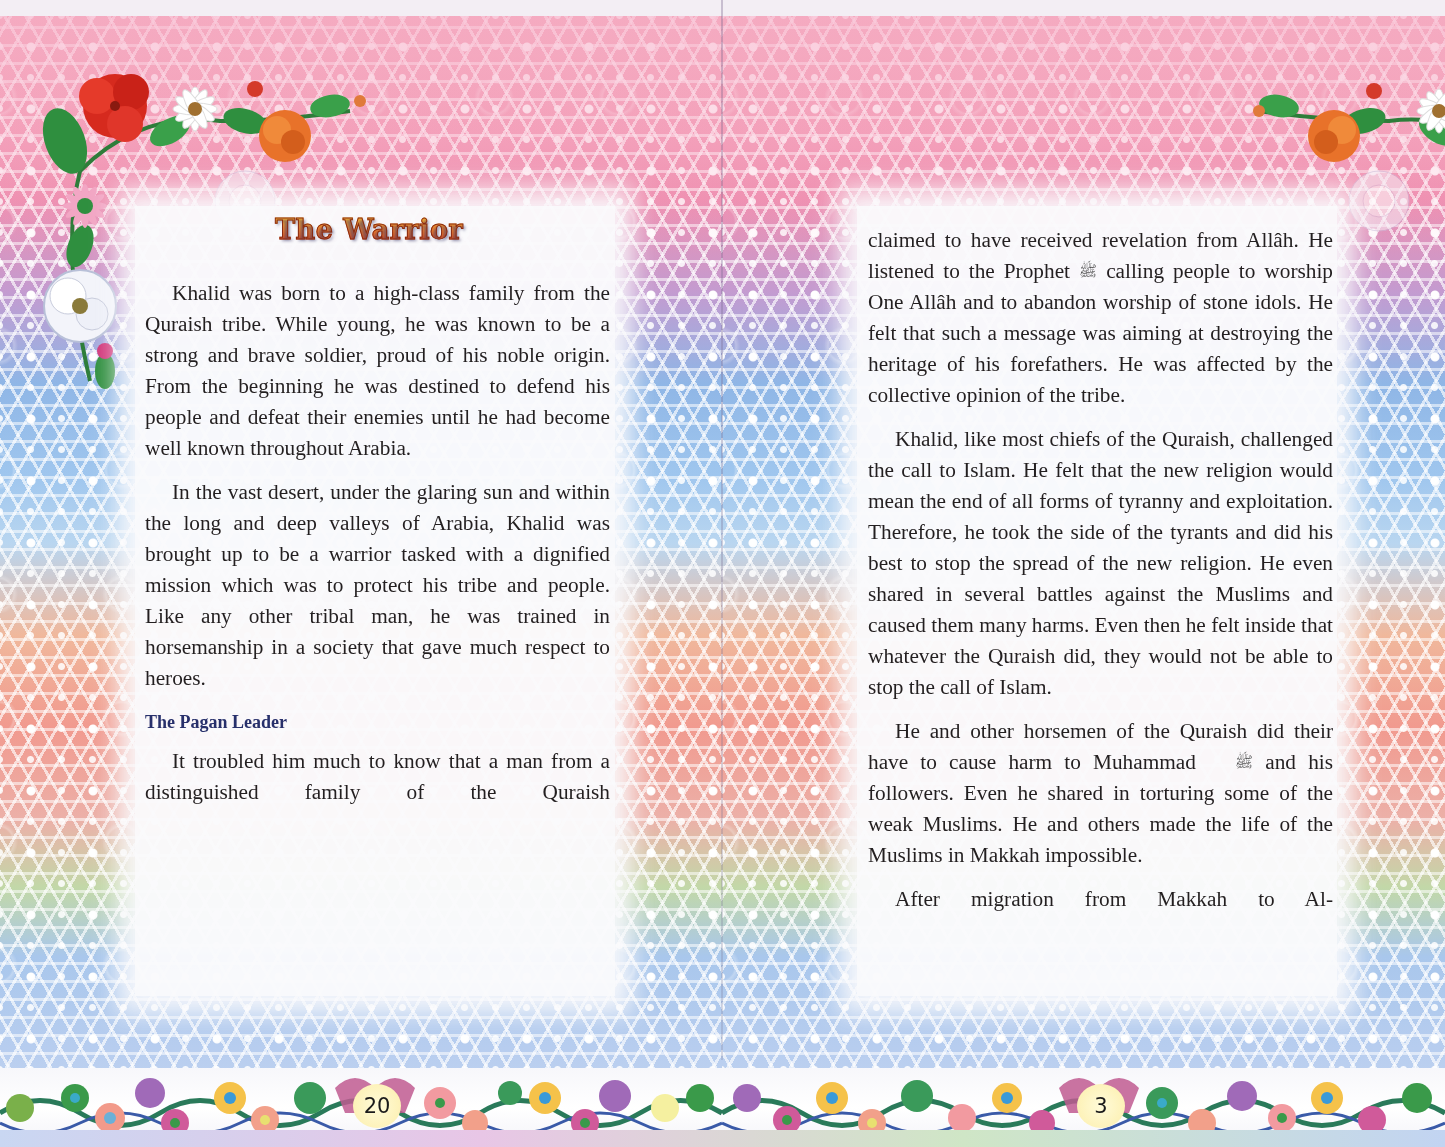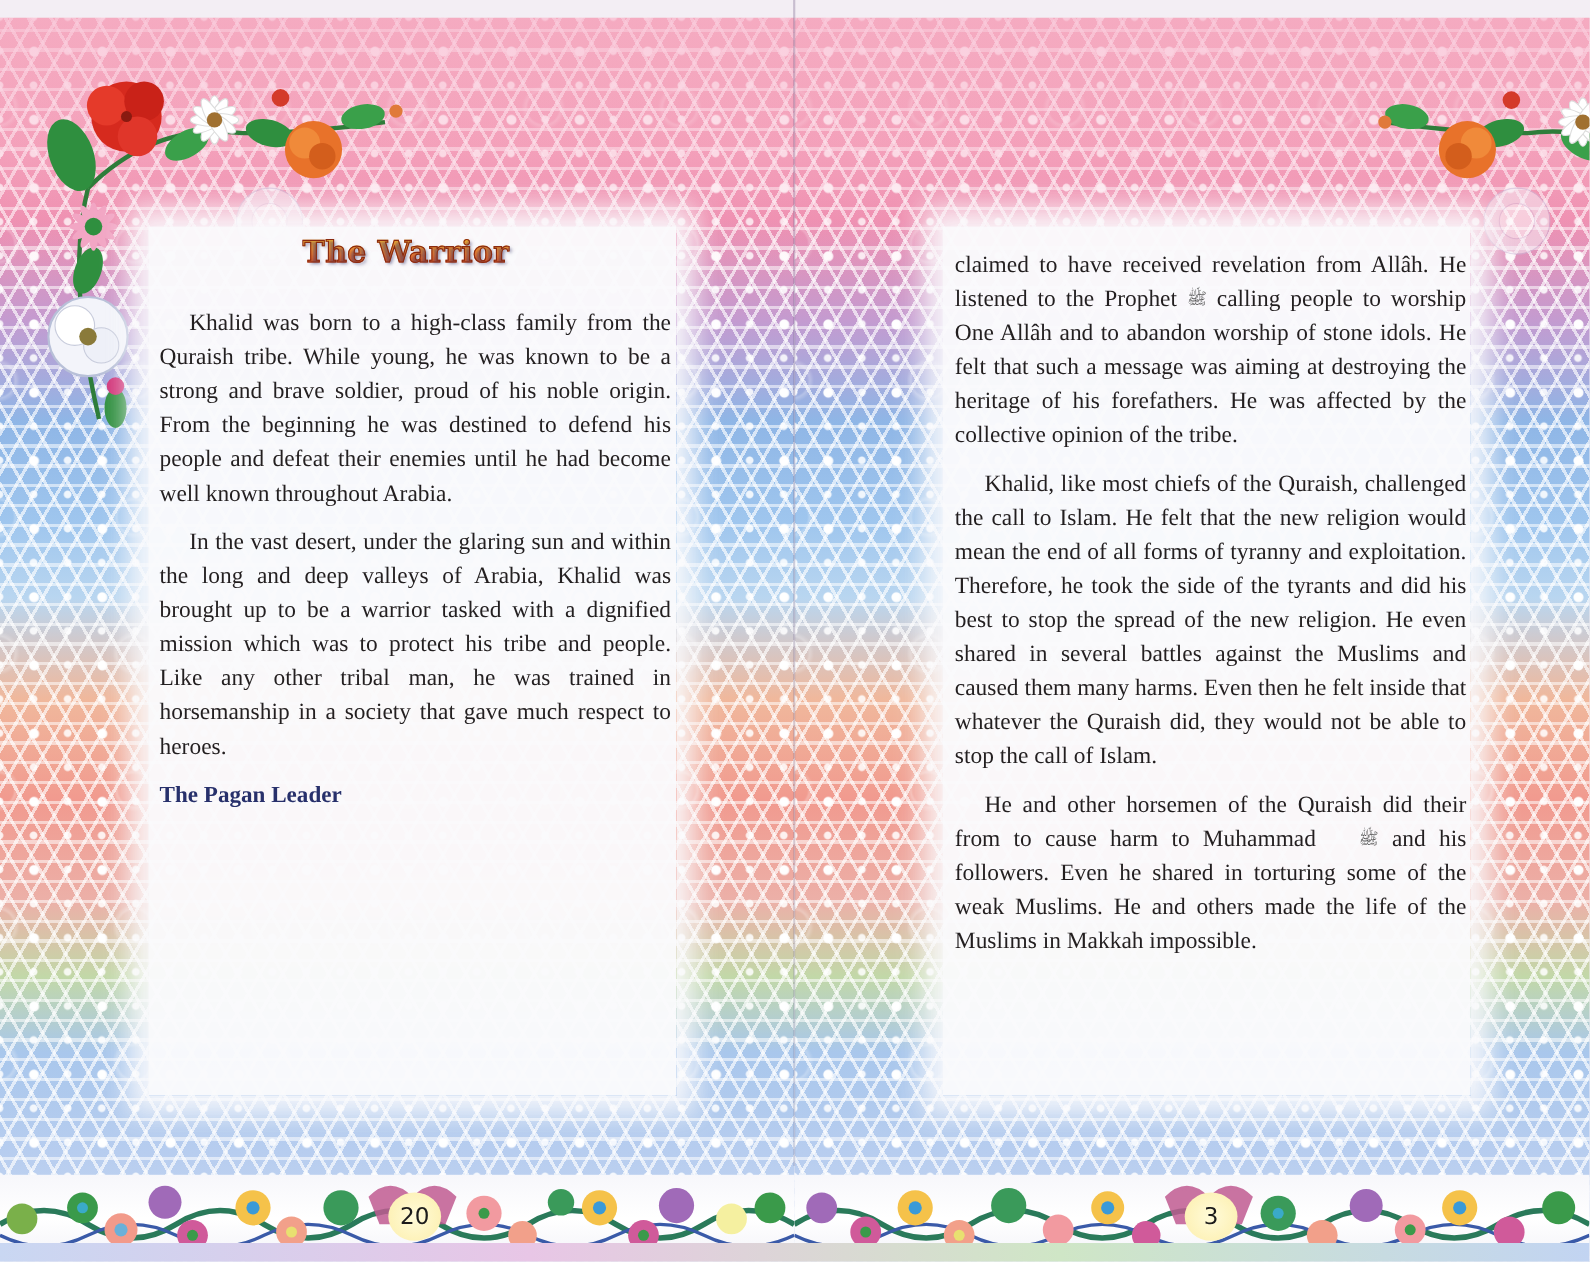--- a/index.html
+++ b/index.html
@@ -62,21 +62,21 @@
   }
 
   
   .content { position: absolute; color: #231f20; font-size: 21.3px; line-height: 31px; }
   .left .content { left: 145px; top: 262px; width: 465px; }
   .right .content { left: 146px; top: 209px; width: 465px; }
   .content p { margin: 0 0 13px 0; text-align: justify; text-indent: 27px; }
   .content p.no-indent { text-indent: 0; }
   .content p.last-line-cut { text-align-last: justify; }
   .subhead {
-    color: #27306b; font-weight: bold; font-size: 21px; margin: 0 0 8px 0;
+    color: #27306b; font-weight: bold; font-size: 18px; margin: 0 0 8px 0;
     font-family: "Liberation Serif", serif; line-height: 31px;
   }
 
   .title {
     position: absolute; left: 275px; top: 198px;
     font-family: "DejaVu Serif", "Liberation Serif", serif;
     font-weight: bold; font-size: 27px; letter-spacing: 0.5px;
     color: #e8642a;
     -webkit-text-stroke: 1px #8a2a10;
     text-shadow: 2px 2px 3px rgba(60,60,110,0.55);
@@ -191,20 +191,21 @@
     </svg>
 
     <div class="panel"></div>
 
     <div class="title">The Warrior</div>
 
     <div class="content">
       <p>Khalid was born to a high-class family from the Quraish tribe. While young, he was known to be a strong and brave soldier, proud of his noble origin. From the beginning he was destined to defend his people and defeat their enemies until he had become well known throughout Arabia.</p>
       <p>In the vast desert, under the glaring sun and within the long and deep valleys of Arabia, Khalid was brought up to be a warrior tasked with a dignified mission which was to protect his tribe and people. Like any other tribal man, he was trained in horsemanship in a society that gave much respect to heroes.</p>
       <div class="subhead">The Pagan Leader</div>
+      <p class="last-line-cut">It troubled him much to know that a man from a distinguished family of the Quraish</p>
     </div>
 
     <div class="border-band">
       <svg width="722" height="80" viewBox="0 0 722 80">
         <path d="M0 45 Q40 20 80 45 T160 45 T240 45 T320 45 T400 45 T480 45 T560 45 T640 45 T722 45" stroke="#2a7a5a" stroke-width="5" fill="none"></path>
         <path d="M0 55 Q40 75 80 55 T160 55 T240 55 T320 55 T400 55 T480 55 T560 55 T640 55 T722 55" stroke="#3a5aa8" stroke-width="3" fill="none"></path>
         <g>
           <circle cx="20" cy="40" r="14" fill="#7ab04a"></circle>
           <circle cx="75" cy="30" r="14" fill="#3a9a4a"></circle>
             <circle cx="75" cy="30" r="5" fill="#3aaac8"></circle>
@@ -297,21 +298,22 @@
         </g>
         <circle cx="60" cy="300" r="8" fill="#d2367a"></circle>
       </g>
     </svg>
 
     <div class="panel"></div>
 
     <div class="content">
       <p class="no-indent"><span>claimed to have received revelation from Allâh.</span> <span>He listened to the Prophet</span> <span class="pbuh">ﷺ</span> <span>calling people to worship One Allâh and to abandon worship of stone idols. He felt that such a message was aiming at destroying the heritage of his forefathers. He was affected by the collective opinion of the tribe.</span></p>
       <p>Khalid, like most chiefs of the Quraish, challenged the call to Islam. He felt that the new religion would mean the end of all forms of tyranny and exploitation. Therefore, he took the side of the tyrants and did his best to stop the spread of the new religion. He even shared in several battles against the Muslims and caused them many harms. Even then he felt inside that whatever the Quraish did, they would not be able to stop the call of Islam.</p>
-      <p><span>He and other horsemen of the Quraish did their from to cause harm to Muhammad</span> <span class="pbuh">ﷺ</span> <span>and his followers. Even he shared in torturing some of the weak Muslims. He and others made the life of the Muslims in Makkah impossible.</span></p>
+      <p><span>He and other horsemen of the Quraish did their have to cause harm to Muhammad</span> <span class="pbuh">ﷺ</span> <span>and his followers. Even he shared in torturing some of the weak Muslims. He and others made the life of the Muslims in Makkah impossible.</span></p>
+      <p class="last-line-cut">After migration from Makkah to Al-</p>
     </div>
 
     <div class="border-band">
       <svg width="723" height="80" viewBox="0 0 723 80">
         <path d="M0 45 Q40 20 80 45 T160 45 T240 45 T320 45 T400 45 T480 45 T560 45 T640 45 T723 45" stroke="#2a7a5a" stroke-width="5" fill="none"></path>
         <path d="M0 55 Q40 75 80 55 T160 55 T240 55 T320 55 T400 55 T480 55 T560 55 T640 55 T723 55" stroke="#3a5aa8" stroke-width="3" fill="none"></path>
         <g>
           <circle cx="25" cy="30" r="14" fill="#a06ab8"></circle>
           <circle cx="65" cy="52" r="14" fill="#d05a9a"></circle>
             <circle cx="65" cy="52" r="5" fill="#3a9a4a"></circle>

